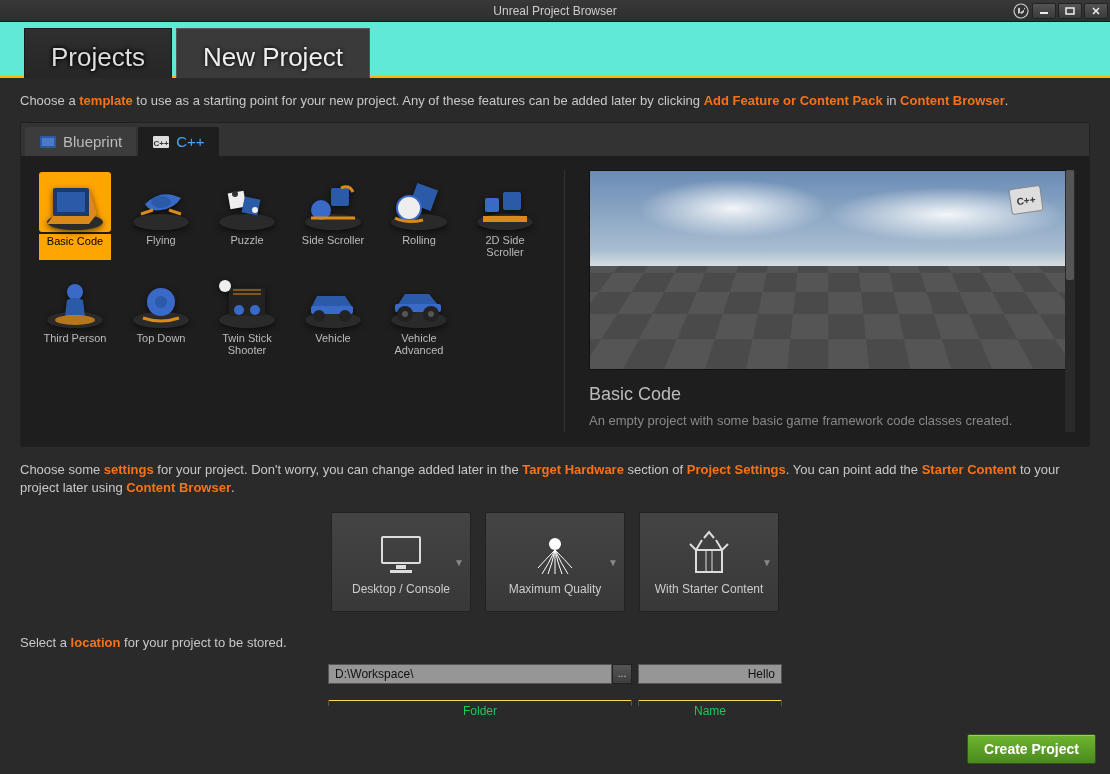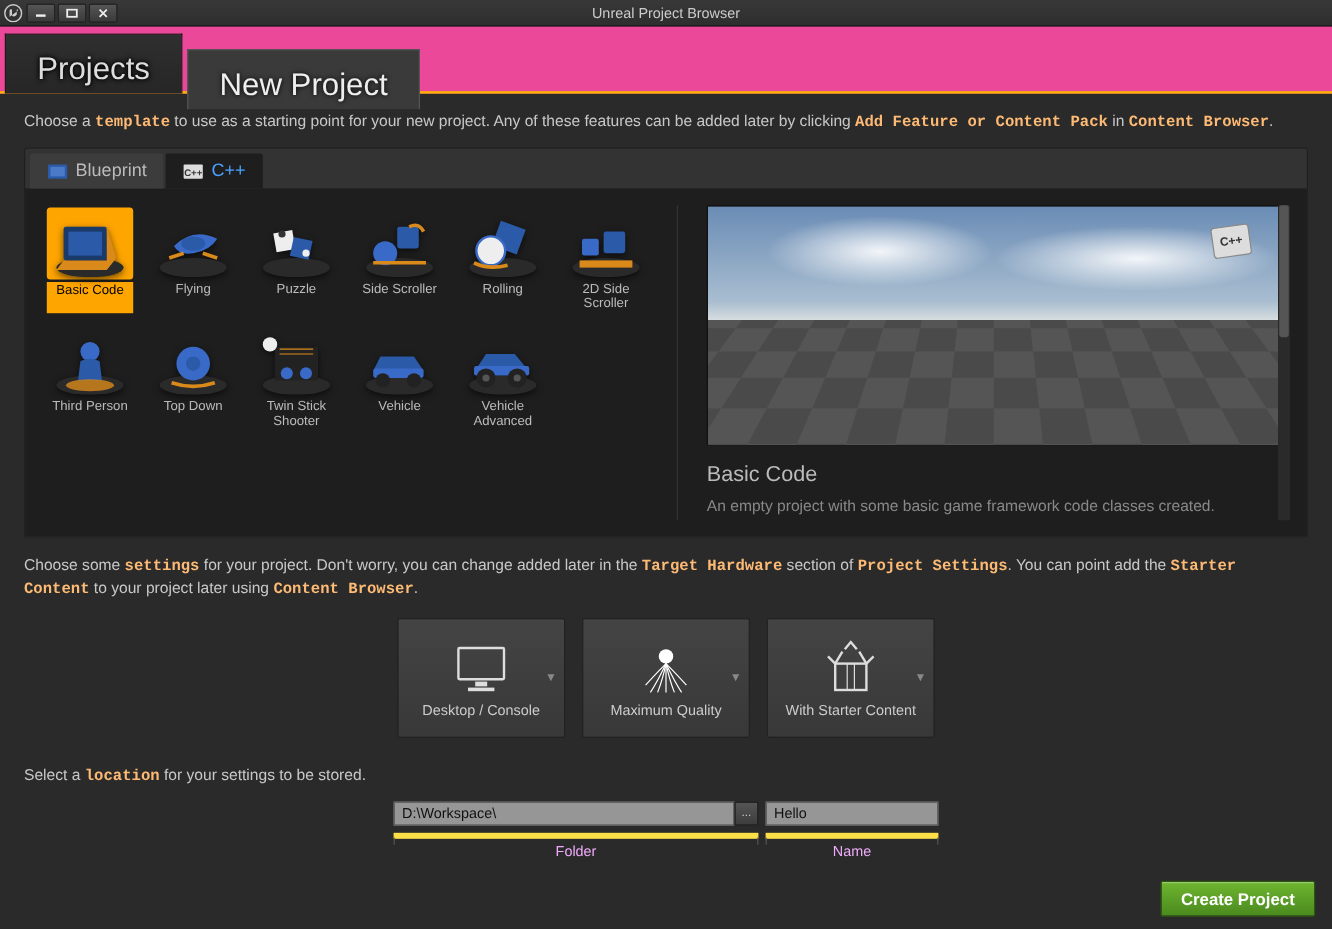--- a/index.html
+++ b/index.html
@@ -1,28 +1,28 @@
 <!DOCTYPE html>
 <html><head>
 <meta charset="utf-8">
 <style>
   * { box-sizing: border-box; margin: 0; padding: 0; }
   body { width: 1110px; height: 774px; background: #2a2a2a; font-family: "Segoe UI", Arial, sans-serif; color: #c8c8c8; overflow: hidden; font-size: 13px; }
-  .titlebar { height: 22px; background: linear-gradient(#383838,#2e2e2e); display: flex; align-items: center; justify-content: flex-start; border-bottom: 1px solid #1a1a1a; position: relative; }
+  .titlebar { height: 22px; background: linear-gradient(#383838,#2e2e2e); display: flex; align-items: center; justify-content: flex-end; border-bottom: 1px solid #1a1a1a; position: relative; }
   .titlebar .logo { width: 22px; height: 22px; display: flex; align-items: center; justify-content: center; }
   .titlebar .title { position:absolute; left:0; right:0; text-align:center; color: #ccc; font-size: 12px; pointer-events:none;}
   .winbtns { display: flex; gap: 2px; margin-right: 2px; z-index:2;}
   .winbtn { width: 24px; height: 16px; background: linear-gradient(#555,#3a3a3a); border: 1px solid #222; border-radius:2px; display:flex; align-items:center; justify-content:center; font-size:11px; color:#eee; cursor:pointer;}
-  .tabs-main { display:flex; background:#ec4899; border-bottom: 2px solid #ffb400; height:56px; padding: 6px 8px 0 4px; gap:4px;}
+  .tabs-main { display:flex; background:#5eead4; border-bottom: 2px solid #ffb400; height:56px; padding: 6px 8px 0 24px; gap:4px;}
   .tab-main { padding: 8px 26px 0 26px; font-size:26px; color:#888; cursor:pointer; border:1px solid transparent; border-bottom:none; height:50px; display:flex; align-items:center;}
   .tab-main.inactive { background: linear-gradient(#2f2f2f,#262626); color:#ddd; border:1px solid #1a1a1a; border-bottom:none; text-shadow: 0 0 4px #000,0 0 4px #000;}
-  .tab-main.active { background:#3a3a3a; color:#eee; border:1px solid #555; border-bottom:none; text-shadow: 0 0 4px #000; margin-top: 13px;}
+  .tab-main.active { background:#3a3a3a; color:#eee; border:1px solid #555; border-bottom:none; text-shadow: 0 0 4px #000;}
   .content { padding: 14px 20px; }
   .helptext { font-size:13px; color:#c8c8c8; line-height:1.4; margin-bottom:12px;}
-  .helptext b { font-weight:bold; color:#fdba74;font-family:Liberation Mono, monospace;}
+  .helptext b { font-weight:bold; color:#f97316;}
   .panel { background:#333333; border:1px solid #202020; border-radius:2px; }
   .subtabs { display:flex; gap:2px; padding: 4px 0 0 4px; }
   .subtab { display:flex; align-items:center; gap:6px; padding:6px 14px; font-size:15px; cursor:pointer; border-top-left-radius:2px; border-top-right-radius:2px;}
   .subtab .icon { width:18px; height:16px; display:inline-block;}
   .subtab.active { background:#1e1e1e; color:#4aa3ff;}
   .subtab.inactive { background:#3c3c3c; color:#bbb;}
   .panel-body { background:#1e1e1e; padding:14px; display:flex; gap:0; height: 290px;}
   .templates { width: 530px; display:flex; flex-wrap:wrap; gap:6px 6px; align-content:flex-start; border-right:1px solid #333; padding-right:10px;}
   .tmpl { width: 80px; display:flex; flex-direction:column; align-items:center; cursor:pointer; padding:2px;}
   .tmpl .thumb { width:72px; height:60px; border-radius:3px; display:flex; align-items:center; justify-content:center; position:relative;}
@@ -42,22 +42,22 @@
   .settings-row { display:flex; justify-content:center; gap:14px; margin-top:14px;}
   .setting-card { width:140px; height:100px; background: linear-gradient(#444,#383838); border:1px solid #222; border-radius:2px; display:flex; flex-direction:column; align-items:center; justify-content:center; position:relative; cursor:pointer; padding:8px;}
   .setting-card .caret { position:absolute; right:6px; top:50%; transform:translateY(-50%); color:#888; font-size:10px;}
   .setting-card .iconbox { height:54px; display:flex; align-items:center; justify-content:center;}
   .setting-card .slabel { font-size:12px; color:#ccc; text-align:center;}
   .location-row { display:flex; justify-content:center; align-items:flex-start; gap:6px; margin-top:10px;}
   .field-group { display:flex; flex-direction:column; align-items:center;}
   .textinput { background:#969696; border:1px solid #555; color:#111; font-size:12px; padding:2px 6px; height:20px;}
   .folder-input { width:284px;}
   .browse-btn { width:20px; height:20px; background:linear-gradient(#555,#3d3d3d); border:1px solid #222; color:#ccc; font-size:10px; cursor:pointer; display:flex; align-items:center; justify-content:center;}
-  .name-input { width:144px;}
-  .field-label { font-size:12px; color:#f0abfc; margin-top:6px; border-top:5px solid #fde047; width:100%; text-align:center; padding-top:3px; position:relative;}
+  .name-input { width:144px;text-align:right;}
+  .field-label { font-size:12px; color:#22c55e; margin-top:16px; border-top:1px solid #fde047; width:100%; text-align:center; padding-top:3px; position:relative;}
   .field-label::before, .field-label::after { content:''; position:absolute; top:-1px; width:1px; height:6px; background:#555;}
   .field-label::before{left:0;} .field-label::after{right:0;}
   .footer { position:absolute; bottom:10px; right:14px;}
   .create-btn { background: linear-gradient(#6fb52f,#4a8a1f); border:1px solid #2f5512; color:#fff; font-weight:bold; font-size:14px; padding:6px 16px; border-radius:2px; cursor:pointer; box-shadow: inset 0 1px 0 rgba(255,255,255,0.3);}
 </style>
 </head>
 <body>
 
 <div class="titlebar">
   <div class="logo">
@@ -305,21 +305,21 @@
             <path d="M20 8 L25 2 L30 8" stroke="#ddd" stroke-width="2" fill="none"></path>
             <rect x="22" y="20" width="6" height="22" fill="none" stroke="#ddd" stroke-width="1"></rect>
           </svg>
       </div>
       <div class="slabel">With Starter Content</div>
       <div class="caret">▼</div>
     </div>
   </div>
 
   <div class="helptext" style="margin-top:22px;">
-    <span>Select a </span><b>location</b><span> for your settings to be stored.</span>
+    <span>Select a </span><b>location</b><span> for your project to be stored.</span>
   </div>
 
   <div class="location-row">
     <div class="field-group" style="flex-direction:row; align-items:flex-start;">
       <div class="field-group">
         <div style="display:flex;">
           <input class="textinput folder-input" value="D:\Workspace\" style="">
           <div class="browse-btn">...</div>
         </div>
         <div class="field-label">Folder</div>

